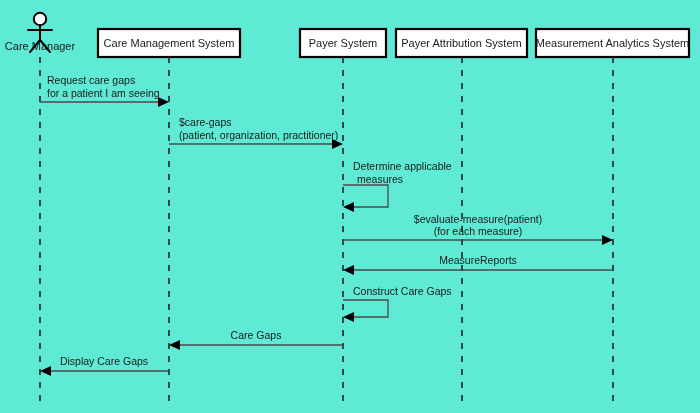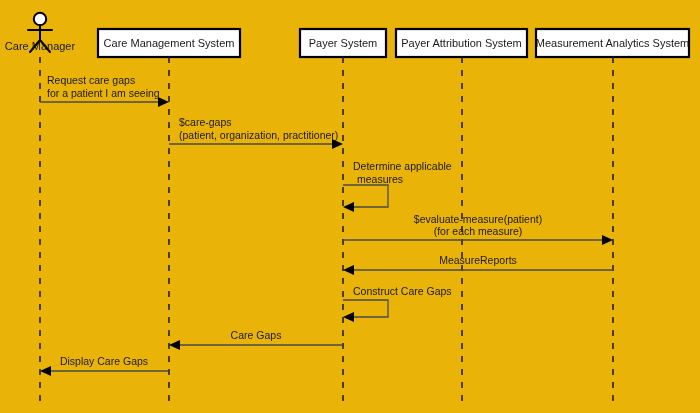--- a/index.html
+++ b/index.html
@@ -8,21 +8,21 @@
     padding: 0;
     background: #ffffff;
   }
   body {
     font-family: "Liberation Sans", sans-serif;
   }
   #diagram-root {
     position: relative;
     width: 700px;
     height: 413px;
-    background: #eab308;
+    background: #5eead4;
     overflow: hidden;
   }
   svg#seq-svg {
     display: block;
     width: 700px;
     height: 413px;
   }
   .participant-box {
     fill: #ffffff;
     stroke: #000000;

